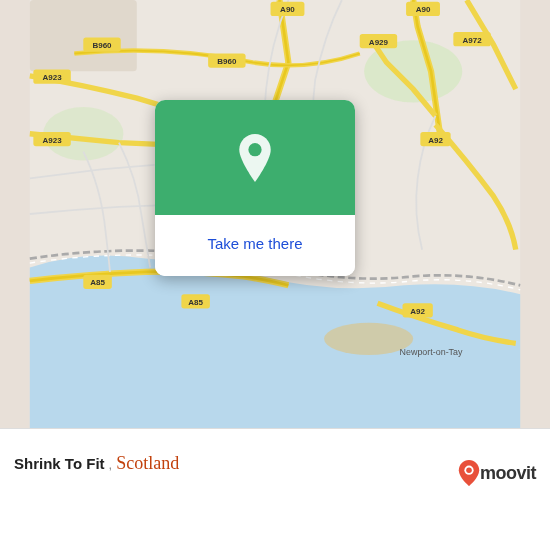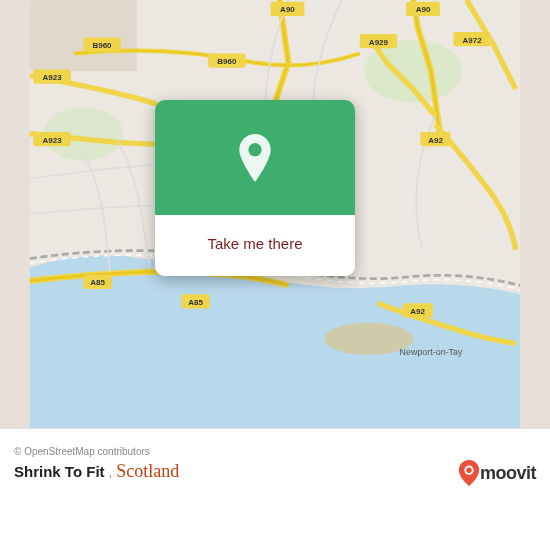--- a/index.html
+++ b/index.html
@@ -54,21 +54,21 @@
     #popup-button-area {
       padding: 10px 14px 14px;
       background: white;
     }
 
     #take-me-there-btn {
       width: 100%;
       padding: 10px 0;
       background: white;
       border: none;
-      color: #7f1d1d;
+      color: #1d4ed8;
       font-size: 15px;
       font-weight: 500;
       cursor: pointer;
     }
 
     
     #bottom-bar {
       width: 550px;
       height: 70px;
       background: white;
@@ -237,21 +237,20 @@
         <circle cx="24" cy="19" r="8" fill="#3dae6e"></circle>
       </svg>
     </div>
     <div id="popup-button-area">
       <button id="take-me-there-btn">Take me there</button>
     </div>
   </div>
 </div>
 
 <div id="bottom-bar">
-  <div id="attribution">© OpenStreetMap contributors</div>
   <div style="display:flex; align-items:baseline; gap:4px;">
     <span id="place-name">Shrink To Fit</span>
     <span style="font-size:13px; color:#888;">,</span>
     <span id="place-region">Scotland</span>
   </div>
 
   <div id="moovit-logo">
     <svg id="moovit-pin" viewBox="0 0 22 28" xmlns="http://www.w3.org/2000/svg">
       <path d="M11 0C5 0 0 5 0 11c0 8 11 17 11 17S22 19 22 11C22 5 17 0 11 0z" fill="#e8503a"></path>
       <circle cx="11" cy="11" r="5" fill="white"></circle>

